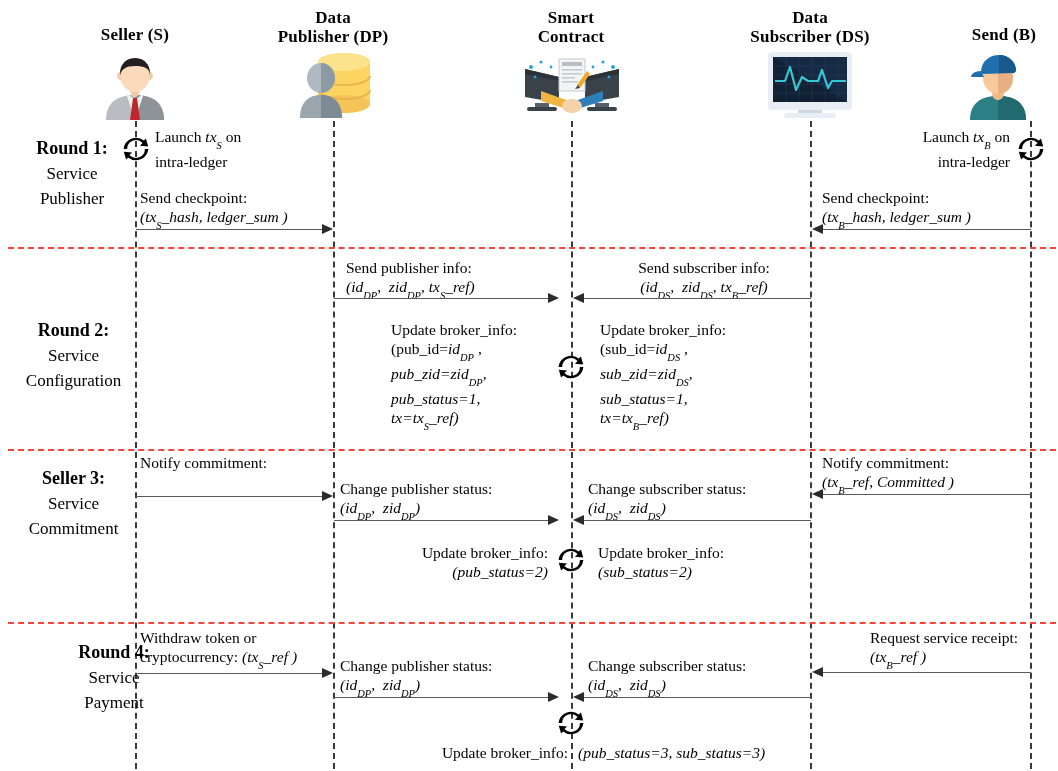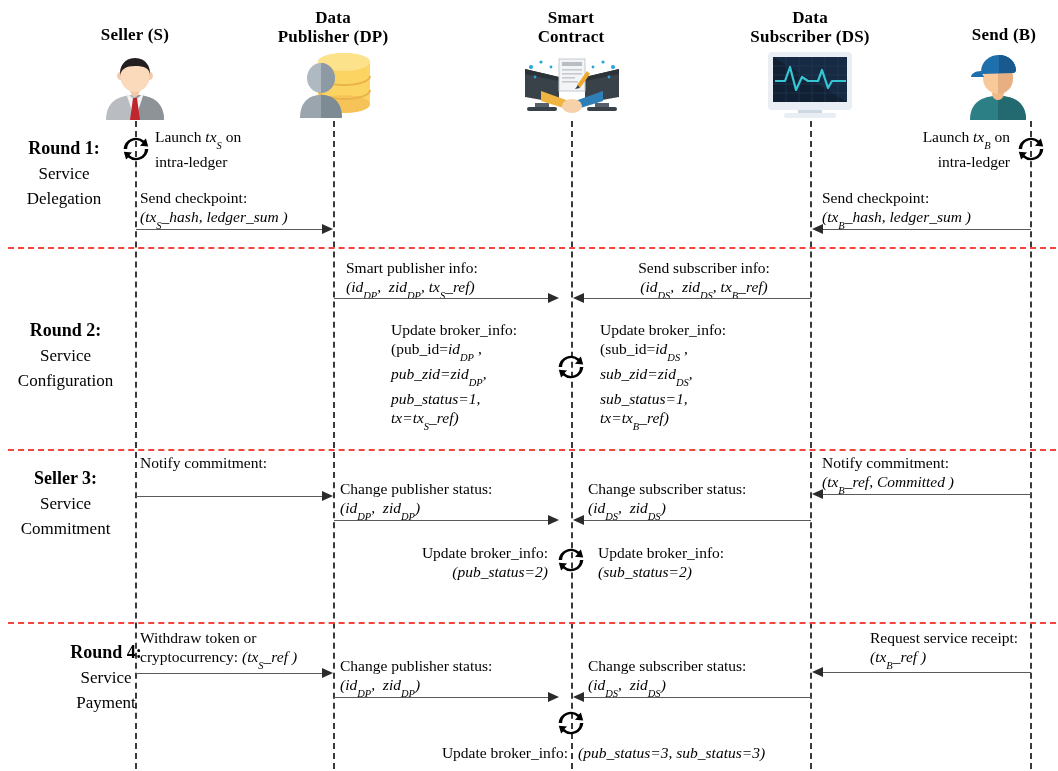--- a/index.html
+++ b/index.html
@@ -45,20 +45,21 @@
     border-top: 2px dashed #f4453c;
   }
 
   
   .round-label {
     position: absolute;
     text-align: center;
     font-size: 17px;
     line-height: 25px;
     color: #000;
+    margin-left: 8px;
   }
   .round-label .rnum {
     font-weight: bold;
     font-size: 18px;
   }
 
   
   .msg-line {
     position: absolute;
     height: 0;
@@ -236,21 +237,21 @@
   <div class="lifeline" style="left:810px;  top:121px; height:648px;"></div>
   <div class="lifeline" style="left:1030px; top:121px; height:648px;"></div>
 
   <div class="round-sep" style="left:8px; top:247px; width:1048px;"></div>
   <div class="round-sep" style="left:8px; top:449px; width:1048px;"></div>
   <div class="round-sep" style="left:8px; top:622px; width:1048px;"></div>
 
   <div class="round-label" style="left:0px; top:136px; width:128px;">
     <div class="rnum">Round 1:</div>
     <div>Service</div>
-    <div>Delegation</div>
+    <div>Publisher</div>
   </div>
   <div class="round-label" style="left:0px; top:318px; width:131px;">
     <div class="rnum">Round 2:</div>
     <div>Service</div>
     <div>Configuration</div>
   </div>
   <div class="round-label" style="left:0px; top:466px; width:131px;">
     <div class="rnum">Seller 3:</div>
     <div>Service</div>
     <div>Commitment</div>
@@ -292,21 +293,21 @@
   <div class="arrow-head right" style="left:322px; top:224px;"></div>
 
   <div class="msg-label" style="left:822px; top:188px;">
     <div>Send checkpoint:</div>
     <div class="it">(tx<span class="sub">B</span>_hash, ledger_sum )</div>
   </div>
   <div class="msg-line" style="left:823px; top:229px; width:208px;"></div>
   <div class="arrow-head left" style="left:812px; top:224px;"></div>
 
   <div class="msg-label" style="left:346px; top:258px;">
-    <div>Smart publisher info:</div>
+    <div>Send publisher info:</div>
     <div class="it">(id<span class="sub">DP</span>,&nbsp; zid<span class="sub">DP</span>, tx<span class="sub">S</span>_ref)</div>
   </div>
   <div class="msg-line" style="left:334px; top:298px; width:214px;"></div>
   <div class="arrow-head right" style="left:548px; top:293px;"></div>
 
   <div class="msg-label right" style="left:600px; top:258px; width:208px;text-align:center;">
     <div>Send subscriber info:</div>
     <div class="it">(id<span class="sub">DS</span>,&nbsp; zid<span class="sub">DS</span>, tx<span class="sub">B</span>_ref)</div>
   </div>
   <div class="msg-line" style="left:584px; top:298px; width:227px;"></div>

